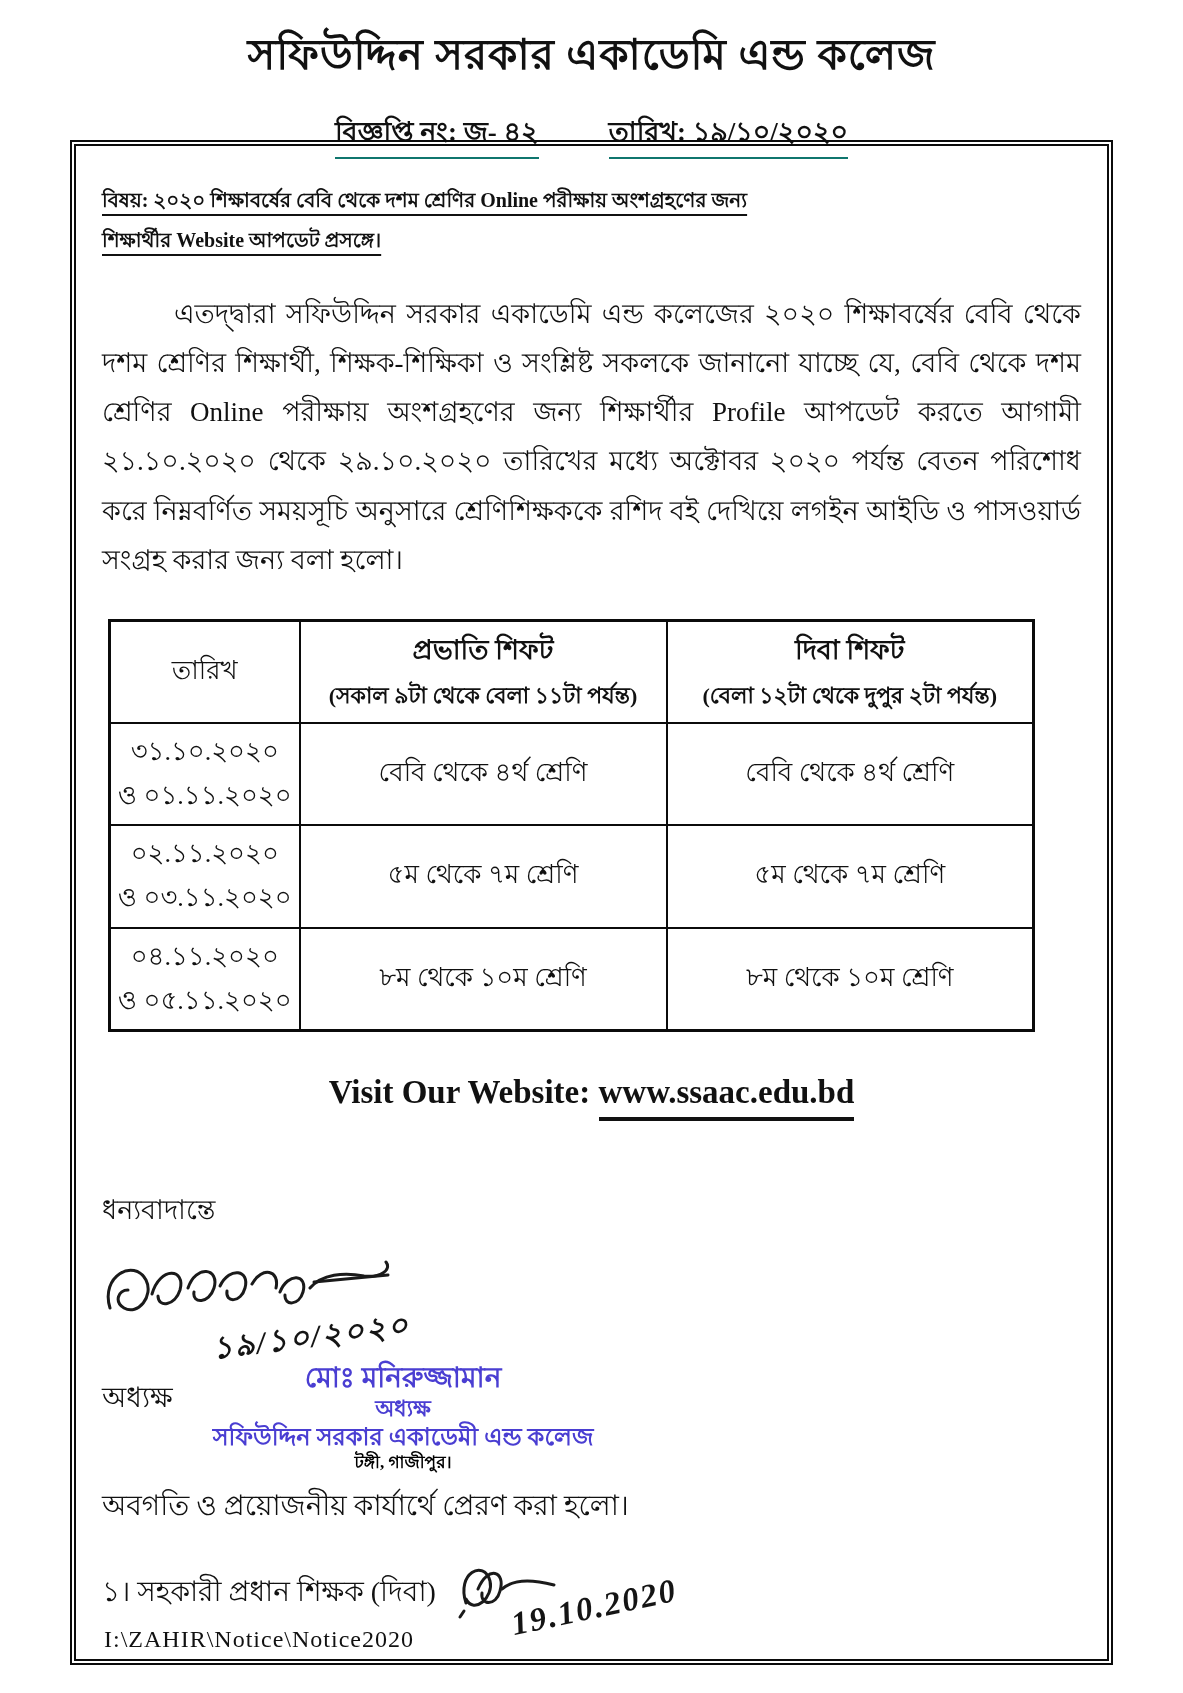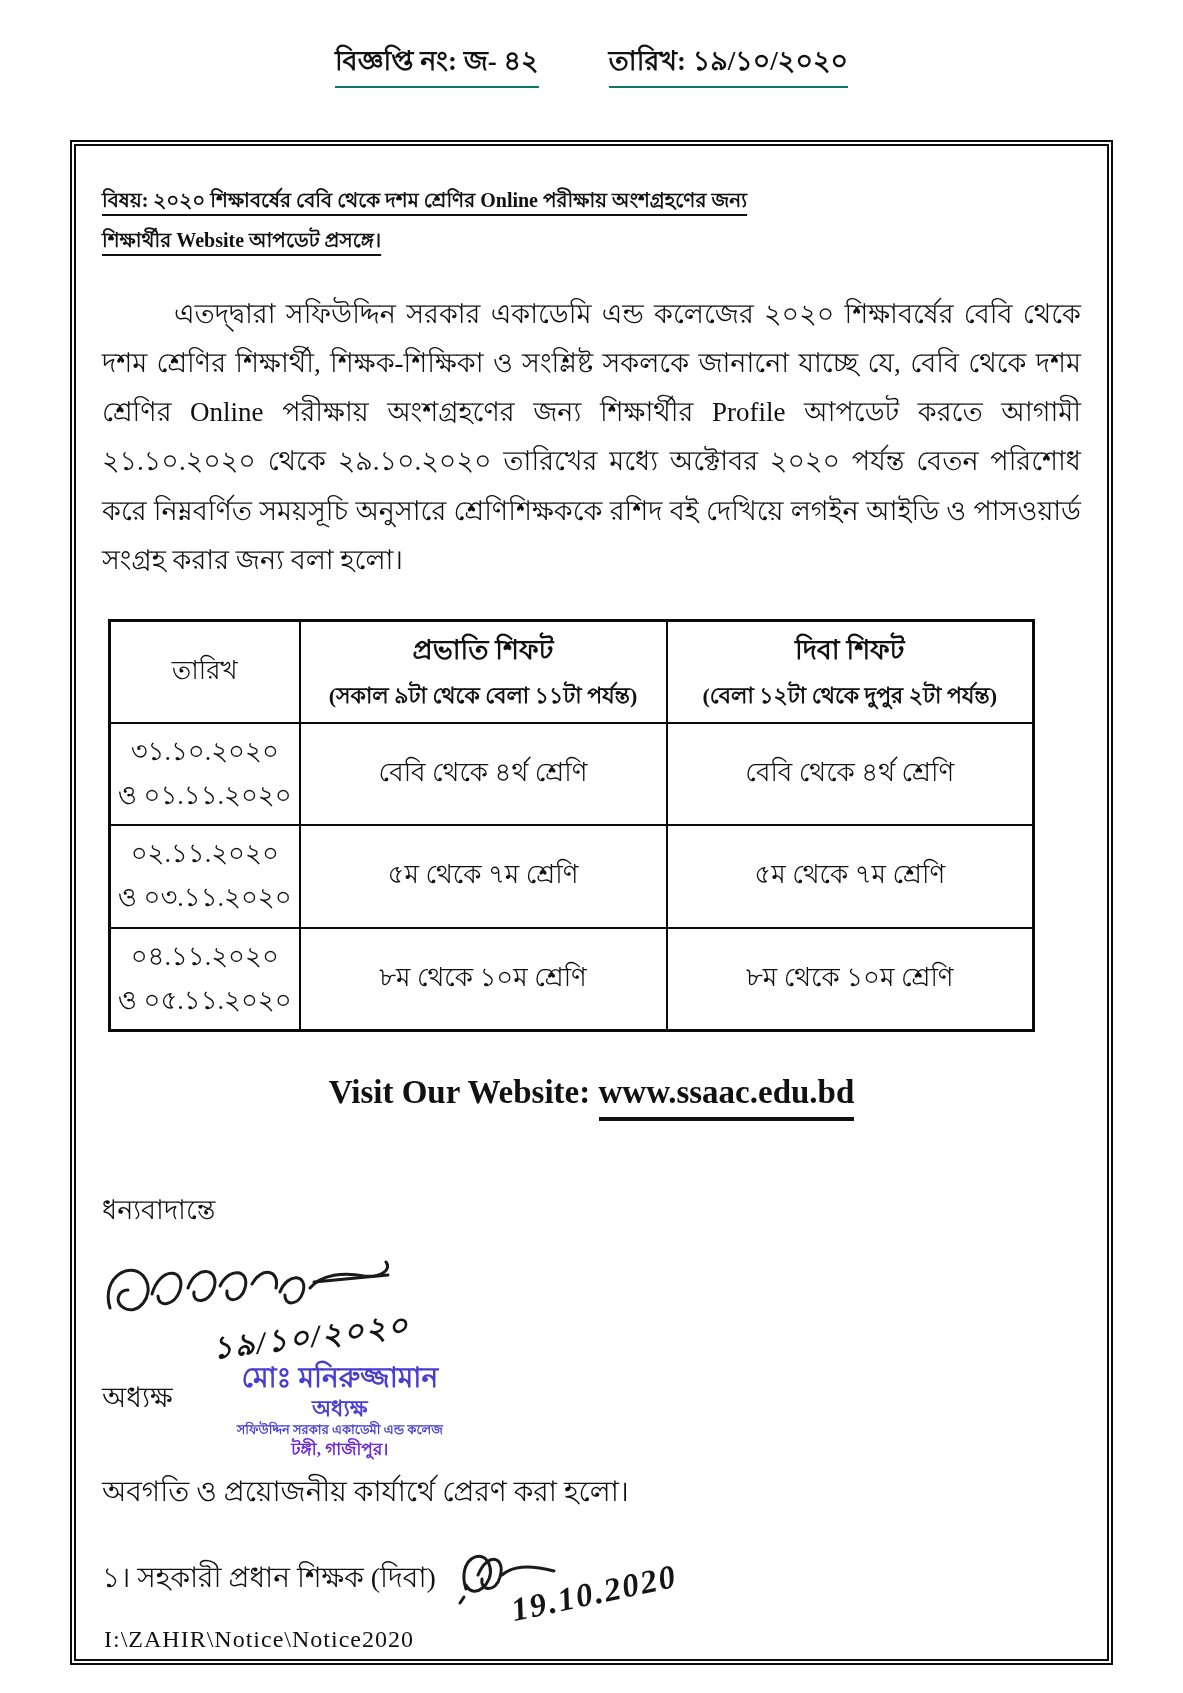--- a/index.html
+++ b/index.html
@@ -41,37 +41,38 @@
   table.schedule th{height:88px;}
   .website{margin-top:42px;text-align:center;font-size:33px;font-weight:700;}
   .website .url{border-bottom:4px solid #111;padding-bottom:7px;}
   .thanks{margin-top:78px;font-size:27px;}
   .sig-zone{position:relative;height:128px;margin-top:6px;}
   .sig-zone svg{position:absolute;left:-6px;top:6px;}
   .hand{font-style:italic;font-weight:700;color:#141414;}
   .sig-date{position:absolute;left:110px;top:72px;font-size:31px;transform:rotate(-7deg);letter-spacing:2px;}
   .principal-row{display:flex;align-items:flex-start;margin-top:-6px;}
   .principal-label{font-size:28px;margin-top:14px;}
-  .stamp{margin-left:64px;text-align:center;line-height:1.25;margin-top:-2px;}
+  .stamp{margin-left:40px;text-align:center;line-height:1.25;margin-top:-2px;}
   .stamp .s1{font-size:28px;font-weight:700;}
   .stamp .s2{font-size:22px;font-weight:700;}
-  .stamp .s3{font-size:13px;font-weight:700;}
+  .stamp .s3{font-size:24px;font-weight:700;}
   .stamp .s4{font-size:17px;font-weight:700;}
   .dist-heading{font-size:28px;margin-top:10px;}
   .dist-item{display:flex;align-items:center;font-size:28px;position:relative;}
   .dist-item.first{margin-top:20px;height:86px;}
   .dist-item .sig-wrap{position:relative;margin-left:14px;}
   .d1-date{position:absolute;left:60px;top:34px;font-size:33px;transform:rotate(-12deg);letter-spacing:2px;white-space:nowrap;}
   .footer-path{position:absolute;left:28px;bottom:6px;font-size:24px;letter-spacing:1px;}
   .ink{stroke:#1a1a1a;fill:none;stroke-width:3;stroke-linecap:round;}
 </style>
 </head>
 <body>
 
 <div class="doc-header">
+  <div class="doc-title">সফিউদ্দিন সরকার একাডেমি এন্ড কলেজ</div>
   <div class="meta-line">
     <span>বিজ্ঞপ্তি নং:  জ- ৪২</span>
     <span>তারিখ: ১৯/১০/২০২০</span>
   </div>
 </div>
 
 <div class="notice-box">
 
   <div class="subject">
     <div>বিষয়: ২০২০ শিক্ষাবর্ষের বেবি থেকে দশম শ্রেণির Online পরীক্ষায় অংশগ্রহণের জন্য</div>
@@ -144,21 +145,21 @@
     </svg>
     <span class="hand sig-date">১৯/১০/২০২০</span>
   </div>
 
   <div class="principal-row">
     <div class="principal-label">অধ্যক্ষ</div>
     <div class="stamp">
       <div class="s1" style="color: rgb(74, 62, 210);">মোঃ মনিরুজ্জামান</div>
       <div class="s2" style="color: rgb(74, 62, 210);">অধ্যক্ষ</div>
       <div class="s3" style="color: rgb(74, 62, 210);">সফিউদ্দিন সরকার একাডেমী এন্ড কলেজ</div>
-      <div class="s4" style="color: #6d28d9;">টঙ্গী, গাজীপুর।</div>
+      <div class="s4" style="color: #000000;">টঙ্গী, গাজীপুর।</div>
     </div>
   </div>
 
   <div class="dist-heading">অবগতি ও প্রয়োজনীয় কার্যার্থে প্রেরণ করা হলো।</div>
 
   <div class="dist-item first">
     <span>১। সহকারী প্রধান শিক্ষক (দিবা)</span>
     <span class="sig-wrap">
       <svg width="110" height="70" viewBox="0 0 110 70">
         <path class="ink" d="M16,48 C6,18 34,4 40,26 C44,42 24,60 16,44"></path>

